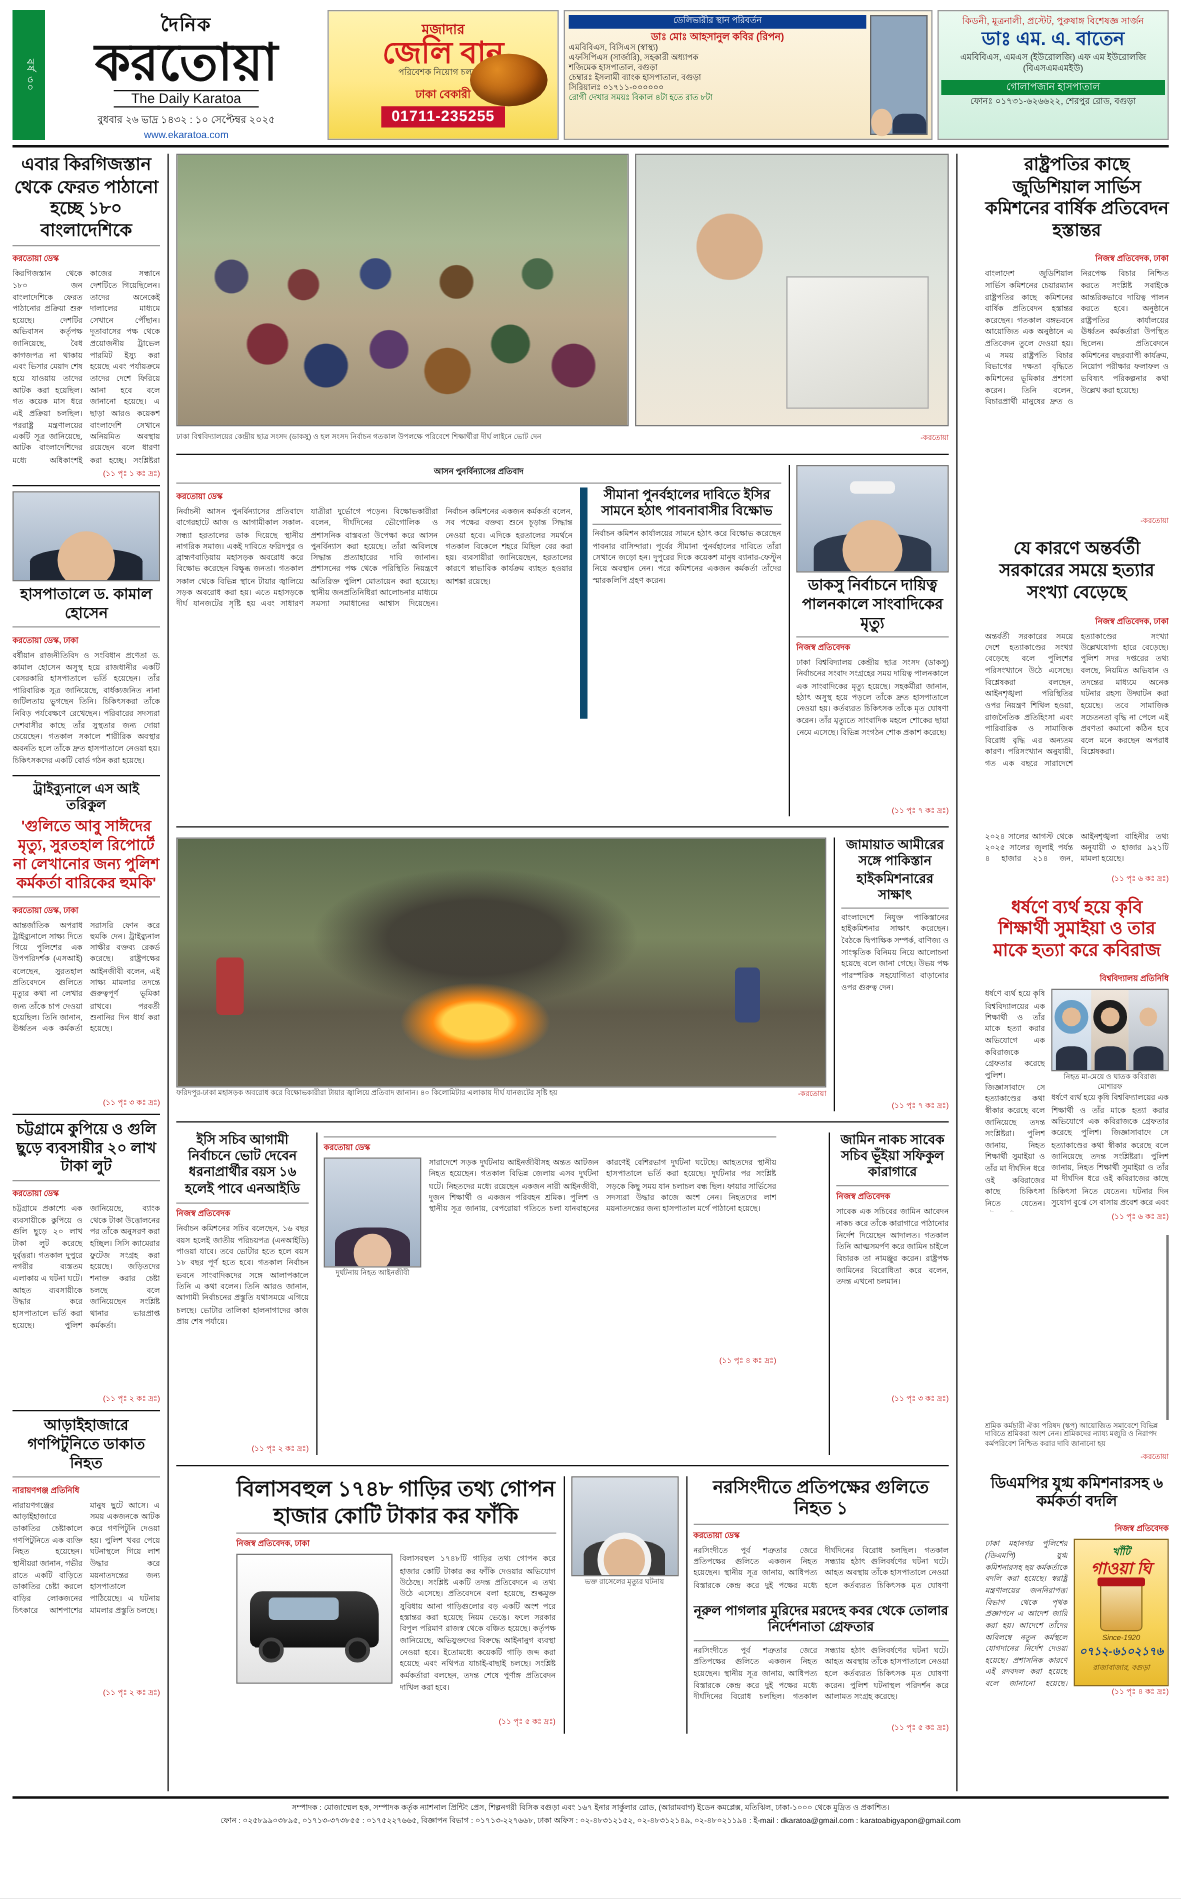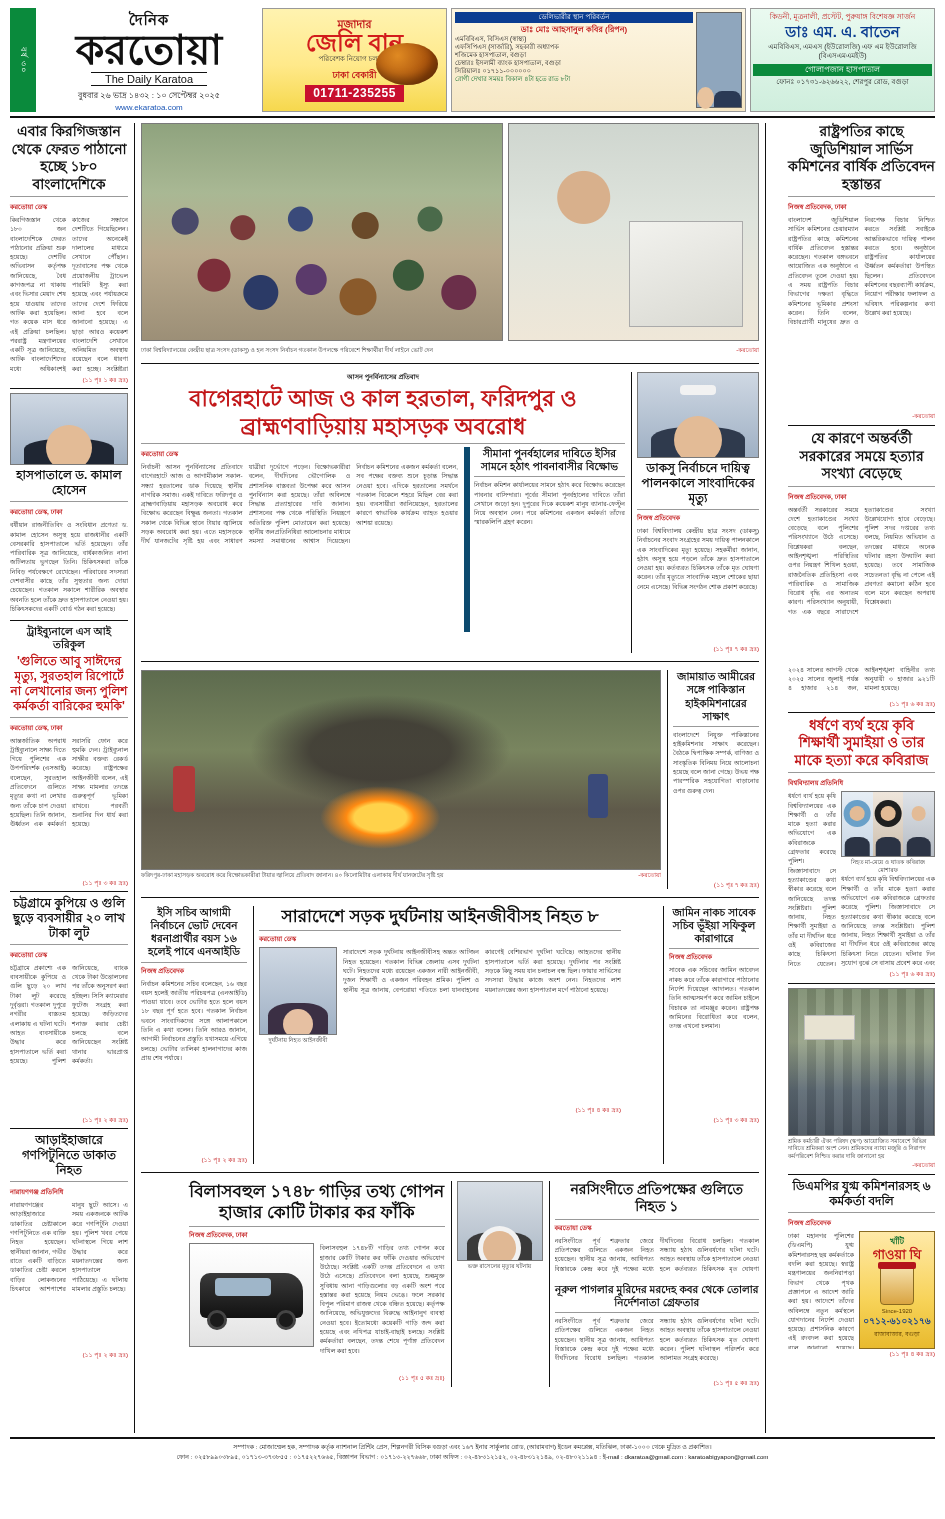--- a/index.html
+++ b/index.html
@@ -381,21 +381,20 @@
       <div style="display:flex; justify-content:space-between; align-items:flex-start;">
         <div class="caption" style="text-align:left; flex:1;">ঢাকা বিশ্ববিদ্যালয়ের কেন্দ্রীয় ছাত্র সংসদ (ডাকসু) ও হল সংসদ নির্বাচন গতকাল উপলক্ষে পরিবেশে শিক্ষার্থীরা দীর্ঘ লাইনে ভোট দেন</div>
         <div class="credit" style="width:60px;">-করতোয়া</div>
       </div>
 
       <div class="rule"></div>
 
       <div style="display:flex; gap:6px;">
         <div style="flex:1;">
           <div class="mini-label">আসন পুনর্বিন্যাসের প্রতিবাদ</div>
-          <div class="hl hl-xl red" style="margin-top:2px;">বাগেরহাটে আজ ও কাল হরতাল, ফরিদপুর ও ব্রাহ্মণবাড়িয়ায় মহাসড়ক অবরোধ</div>
           <div class="rule-thin"></div>
           <div style="display:flex; gap:6px;">
             <div style="flex:2.1;">
               <div class="byline">করতোয়া ডেস্ক</div>
               <div class="body-txt cols3" style="height:170px;">নির্বাচনী আসন পুনর্বিন্যাসের প্রতিবাদে বাগেরহাটে আজ ও আগামীকাল সকাল-সন্ধ্যা হরতালের ডাক দিয়েছে স্থানীয় নাগরিক সমাজ। একই দাবিতে ফরিদপুর ও ব্রাহ্মণবাড়িয়ায় মহাসড়ক অবরোধ করে বিক্ষোভ করেছেন বিক্ষুব্ধ জনতা। গতকাল সকাল থেকে বিভিন্ন স্থানে টায়ার জ্বালিয়ে সড়ক অবরোধ করা হয়। এতে মহাসড়কে দীর্ঘ যানজটের সৃষ্টি হয় এবং সাধারণ যাত্রীরা দুর্ভোগে পড়েন। বিক্ষোভকারীরা বলেন, দীর্ঘদিনের ভৌগোলিক ও প্রশাসনিক বাস্তবতা উপেক্ষা করে আসন পুনর্বিন্যাস করা হয়েছে। তাঁরা অবিলম্বে সিদ্ধান্ত প্রত্যাহারের দাবি জানান। প্রশাসনের পক্ষ থেকে পরিস্থিতি নিয়ন্ত্রণে অতিরিক্ত পুলিশ মোতায়েন করা হয়েছে। স্থানীয় জনপ্রতিনিধিরা আলোচনার মাধ্যমে সমস্যা সমাধানের আশ্বাস দিয়েছেন। নির্বাচন কমিশনের একজন কর্মকর্তা বলেন, সব পক্ষের বক্তব্য শুনে চূড়ান্ত সিদ্ধান্ত নেওয়া হবে। এদিকে হরতালের সমর্থনে গতকাল বিকেলে শহরে মিছিল বের করা হয়। ব্যবসায়ীরা জানিয়েছেন, হরতালের কারণে স্বাভাবিক কার্যক্রম ব্যাহত হওয়ার আশঙ্কা রয়েছে।</div>
             </div>
             <div style="flex:1; border-left:6px solid #0c4a6e; padding-left:4px;">
               <div class="hl hl-xs">সীমানা পুনর্বহালের দাবিতে ইসির সামনে হঠাৎ পাবনাবাসীর বিক্ষোভ</div>
               <div class="rule-thin"></div>
               <div class="body-txt" style="height:128px;">নির্বাচন কমিশন কার্যালয়ের সামনে হঠাৎ করে বিক্ষোভ করেছেন পাবনার বাসিন্দারা। পূর্বের সীমানা পুনর্বহালের দাবিতে তাঁরা সেখানে জড়ো হন। দুপুরের দিকে কয়েকশ মানুষ ব্যানার-ফেস্টুন নিয়ে অবস্থান নেন। পরে কমিশনের একজন কর্মকর্তা তাঁদের স্মারকলিপি গ্রহণ করেন।</div>
@@ -411,21 +410,21 @@
           <div class="hl hl-sm" style="margin-top:3px;">ডাকসু নির্বাচনে দায়িত্ব পালনকালে সাংবাদিকের মৃত্যু</div>
           <div class="rule-thin"></div>
           <div class="byline">নিজস্ব প্রতিবেদক</div>
           <div class="body-txt" style="height:118px;">ঢাকা বিশ্ববিদ্যালয় কেন্দ্রীয় ছাত্র সংসদ (ডাকসু) নির্বাচনের সংবাদ সংগ্রহের সময় দায়িত্ব পালনকালে এক সাংবাদিকের মৃত্যু হয়েছে। সহকর্মীরা জানান, হঠাৎ অসুস্থ হয়ে পড়লে তাঁকে দ্রুত হাসপাতালে নেওয়া হয়। কর্তব্যরত চিকিৎসক তাঁকে মৃত ঘোষণা করেন। তাঁর মৃত্যুতে সাংবাদিক মহলে শোকের ছায়া নেমে এসেছে। বিভিন্ন সংগঠন শোক প্রকাশ করেছে।</div>
           <div class="body-txt" style="text-align:right;color:#c2181a;">(১১ পৃঃ ৭ কঃ দ্রঃ)</div>
         </div>
       </div>
 
       <div class="rule"></div>
 
-      <div style="display:flex; gap:6px;font-family:Liberation Serif, serif;">
+      <div style="display:flex; gap:6px;">
         <div style="flex:1;">
           <div class="photo-box ph-fire" style="height:200px;"></div>
           <div style="display:flex; justify-content:space-between;">
             <div class="caption" style="text-align:left;flex:1;">ফরিদপুর-ঢাকা মহাসড়ক অবরোধ করে বিক্ষোভকারীরা টায়ার জ্বালিয়ে প্রতিবাদ জানান। ৪০ কিলোমিটার এলাকায় দীর্ঘ যানজটের সৃষ্টি হয়</div>
             <div class="credit" style="width:48px;">-করতোয়া</div>
           </div>
         </div>
         <div style="width:92px; border-left:1px solid #111; padding-left:5px;">
           <div class="hl hl-xs">জামায়াত আমীরের সঙ্গে পাকিস্তান হাইকমিশনারের সাক্ষাৎ</div>
           <div class="rule-thin"></div>
@@ -439,21 +438,20 @@
       <div style="display:flex; gap:6px;">
         <div style="width:106px;">
           <div class="hl hl-xs">ইসি সচিব আগামী নির্বাচনে ভোট দেবেন ধরনাপ্রার্থীর বয়স ১৬ হলেই পাবে এনআইডি</div>
           <div class="rule-thin"></div>
           <div class="byline">নিজস্ব প্রতিবেদক</div>
           <div class="body-txt" style="height:176px;">নির্বাচন কমিশনের সচিব বলেছেন, ১৬ বছর বয়স হলেই জাতীয় পরিচয়পত্র (এনআইডি) পাওয়া যাবে। তবে ভোটার হতে হলে বয়স ১৮ বছর পূর্ণ হতে হবে। গতকাল নির্বাচন ভবনে সাংবাদিকদের সঙ্গে আলাপকালে তিনি এ কথা বলেন। তিনি আরও জানান, আগামী নির্বাচনের প্রস্তুতি যথাসময়ে এগিয়ে চলছে। ভোটার তালিকা হালনাগাদের কাজ প্রায় শেষ পর্যায়ে।</div>
           <div class="body-txt" style="text-align:right;color:#c2181a;">(১১ পৃঃ ২ কঃ দ্রঃ)</div>
         </div>
 
         <div style="flex:1; border-left:1px solid #111; padding-left:5px;">
-          <div class="hl hl-lg">সারাদেশে সড়ক দুর্ঘটনায় আইনজীবীসহ নিহত ৮</div>
           <div class="rule-thin"></div>
           <div class="byline">করতোয়া ডেস্ক</div>
           <div style="display:flex; gap:6px;">
             <div style="width:78px;">
               <div class="photo-box ph-portrait female" style="height:88px;">
                 <div class="shoulders"></div>
                 <div class="head"></div>
               </div>
               <div class="caption">দুর্ঘটনায় নিহত আইনজীবী</div>
             </div>
@@ -506,21 +504,21 @@
           <div class="byline">করতোয়া ডেস্ক</div>
           <div class="body-txt cols2" style="height:44px;">নরসিংদীতে পূর্ব শত্রুতার জেরে প্রতিপক্ষের গুলিতে একজন নিহত হয়েছেন। স্থানীয় সূত্র জানায়, আধিপত্য বিস্তারকে কেন্দ্র করে দুই পক্ষের মধ্যে দীর্ঘদিনের বিরোধ চলছিল। গতকাল সন্ধ্যায় হঠাৎ গুলিবর্ষণের ঘটনা ঘটে। আহত অবস্থায় তাঁকে হাসপাতালে নেওয়া হলে কর্তব্যরত চিকিৎসক মৃত ঘোষণা করেন। পুলিশ ঘটনাস্থল পরিদর্শন করে আলামত সংগ্রহ করেছে।</div>
           <div class="hl hl-xs" style="margin-top:3px;">নূরুল পাগলার মুরিদের মরদেহ কবর থেকে তোলার নির্দেশনাতা গ্রেফতার</div>
           <div class="rule-thin"></div>
           <div class="body-txt cols2" style="height:62px;">নরসিংদীতে পূর্ব শত্রুতার জেরে প্রতিপক্ষের গুলিতে একজন নিহত হয়েছেন। স্থানীয় সূত্র জানায়, আধিপত্য বিস্তারকে কেন্দ্র করে দুই পক্ষের মধ্যে দীর্ঘদিনের বিরোধ চলছিল। গতকাল সন্ধ্যায় হঠাৎ গুলিবর্ষণের ঘটনা ঘটে। আহত অবস্থায় তাঁকে হাসপাতালে নেওয়া হলে কর্তব্যরত চিকিৎসক মৃত ঘোষণা করেন। পুলিশ ঘটনাস্থল পরিদর্শন করে আলামত সংগ্রহ করেছে।</div>
           <div class="body-txt" style="text-align:right;color:#c2181a;">(১১ পৃঃ ৫ কঃ দ্রঃ)</div>
         </div>
       </div>
     </div>
 
-    <div class="col c-right divider-v" style="padding-left:22px;">
+    <div class="col c-right divider-v" style="padding-left:22px;align-items:flex-end;">
       <div class="hl hl-md">রাষ্ট্রপতির কাছে জুডিশিয়াল সার্ভিস কমিশনের বার্ষিক প্রতিবেদন হস্তান্তর</div>
       <div class="rule-thin"></div>
       <div class="byline">নিজস্ব প্রতিবেদক, ঢাকা</div>
       <div class="body-txt cols2" style="height:196px;">বাংলাদেশ জুডিশিয়াল সার্ভিস কমিশনের চেয়ারম্যান রাষ্ট্রপতির কাছে কমিশনের বার্ষিক প্রতিবেদন হস্তান্তর করেছেন। গতকাল বঙ্গভবনে আয়োজিত এক অনুষ্ঠানে এ প্রতিবেদন তুলে দেওয়া হয়। এ সময় রাষ্ট্রপতি বিচার বিভাগের দক্ষতা বৃদ্ধিতে কমিশনের ভূমিকার প্রশংসা করেন। তিনি বলেন, বিচারপ্রার্থী মানুষের দ্রুত ও নিরপেক্ষ বিচার নিশ্চিত করতে সংশ্লিষ্ট সবাইকে আন্তরিকভাবে দায়িত্ব পালন করতে হবে। অনুষ্ঠানে রাষ্ট্রপতির কার্যালয়ের ঊর্ধ্বতন কর্মকর্তারা উপস্থিত ছিলেন। প্রতিবেদনে কমিশনের বছরব্যাপী কার্যক্রম, নিয়োগ পরীক্ষার ফলাফল ও ভবিষ্যৎ পরিকল্পনার কথা উল্লেখ করা হয়েছে।</div>
       <div class="credit">-করতোয়া</div>
 
       <div class="rule"></div>
       <div class="hl hl-md">যে কারণে অন্তর্বর্তী সরকারের সময়ে হত্যার সংখ্যা বেড়েছে</div>
       <div class="rule-thin"></div>
       <div class="byline">নিজস্ব প্রতিবেদক, ঢাকা</div>
@@ -557,21 +555,21 @@
 
       <div class="rule"></div>
       <div class="photo-box ph-crowd" style="height:148px;"></div>
       <div class="caption" style="text-align:left;">শ্রমিক কর্মচারী ঐক্য পরিষদ (স্কপ) আয়োজিত সমাবেশে বিভিন্ন দাবিতে শ্রমিকরা অংশ নেন। শ্রমিকদের ন্যায্য মজুরি ও নিরাপদ কর্মপরিবেশ নিশ্চিত করার দাবি জানানো হয়</div>
       <div class="credit">-করতোয়া</div>
 
       <div class="rule"></div>
       <div class="hl hl-sm">ডিএমপির যুগ্ম কমিশনারসহ ৬ কর্মকর্তা বদলি</div>
       <div class="rule-thin"></div>
       <div class="byline">নিজস্ব প্রতিবেদক</div>
-      <div style="display:flex; gap:5px;">
+      <div style="display:flex; gap:5px;font-style:italic;">
         <div class="body-txt" style="flex:1; height:118px;">ঢাকা মহানগর পুলিশের (ডিএমপি) যুগ্ম কমিশনারসহ ছয় কর্মকর্তাকে বদলি করা হয়েছে। স্বরাষ্ট্র মন্ত্রণালয়ের জননিরাপত্তা বিভাগ থেকে পৃথক প্রজ্ঞাপনে এ আদেশ জারি করা হয়। আদেশে তাঁদের অবিলম্বে নতুন কর্মস্থলে যোগদানের নির্দেশ দেওয়া হয়েছে। প্রশাসনিক কারণে এই রদবদল করা হয়েছে বলে জানানো হয়েছে। সংশ্লিষ্ট কর্মকর্তারা বলেছেন, নিয়মিত প্রক্রিয়ার অংশ হিসেবেই এই বদলি আদেশ দেওয়া হয়েছে।</div>
         <div class="adbox-ghee" style="width:76px;">
           <div class="g1">খাঁটি</div>
           <div class="g2">গাওয়া ঘি</div>
           <div class="jar"></div>
           <div class="g4">Since-1920</div>
           <div class="g3">০৭১২-৬১০২১৭৬</div>
           <div class="g4">রাজাবাজার, বগুড়া</div>
         </div>
       </div>

